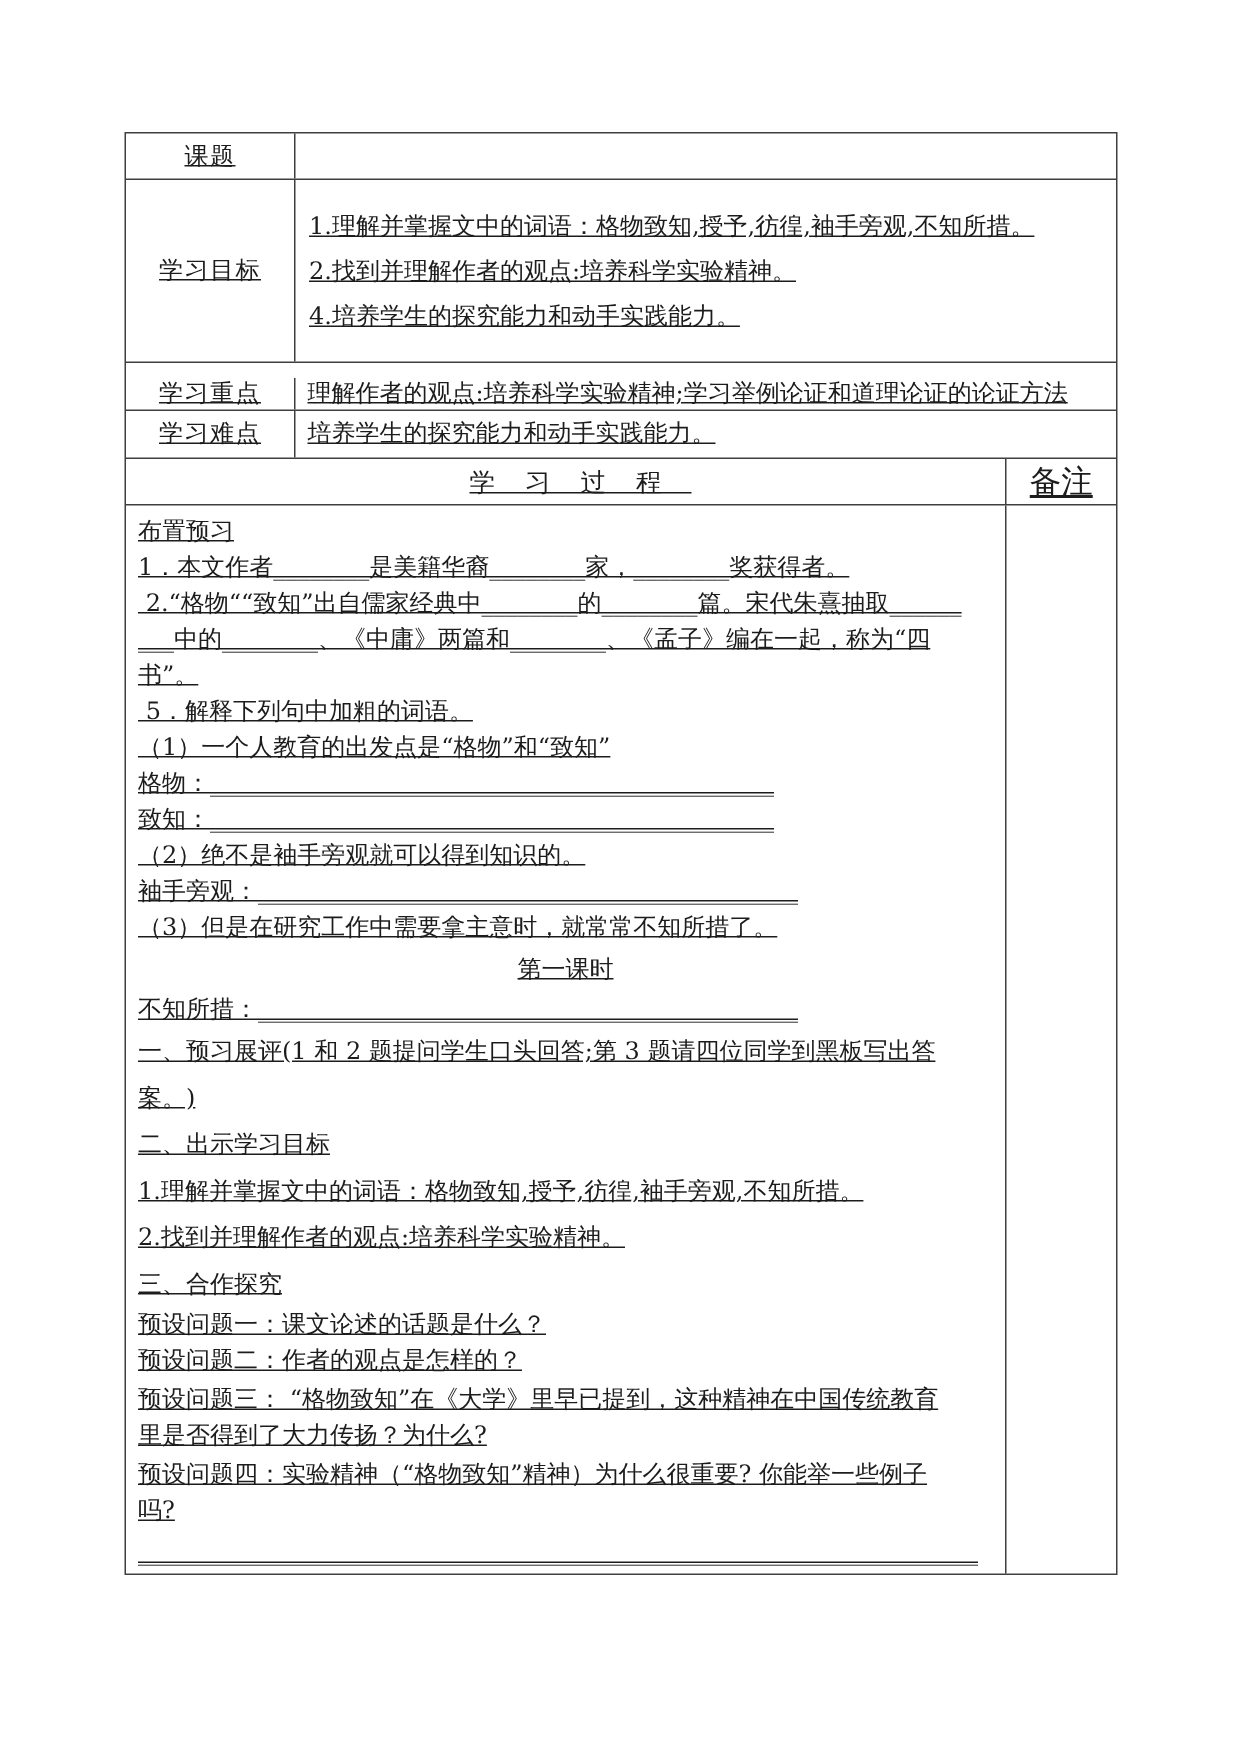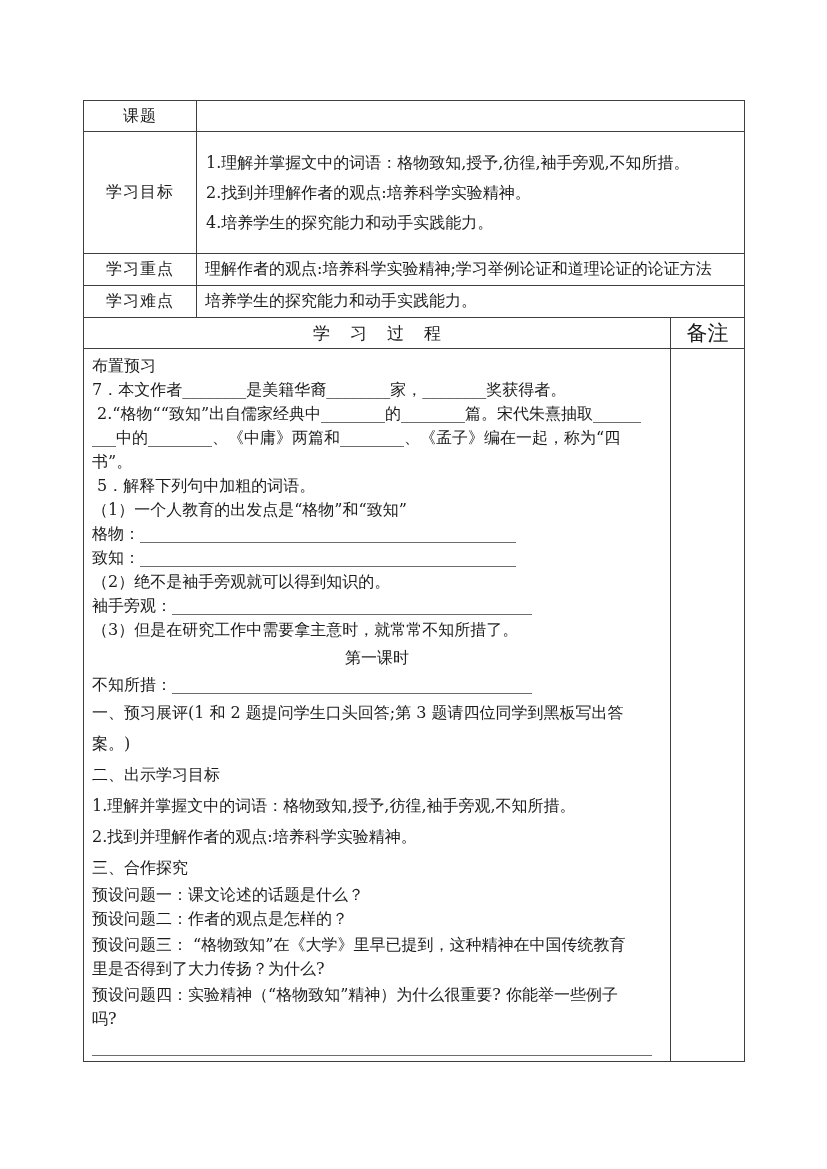--- a/index.html
+++ b/index.html
@@ -9,24 +9,25 @@
     width: 827px;
     height: 1169px;
     background: #ffffff;
     font-family: "DejaVu Serif", "Liberation Serif", serif;
     color: #1c1c1c;
     overflow: hidden;
   }
   .doc-table {
     position: absolute;
     left: 83px;
-    top: 100px;
+    top: 88px;
     width: 662px;
     border: 1px solid #3f3f3f;
     background: #ffffff;
+    text-decoration: underline;
   }
   .info-row { display: flex; border-bottom: 1px solid #3f3f3f; }
   .label-cell {
     flex: 0 0 113px;
     display: flex;
     align-items: center;
     justify-content: center;
     border-right: 1px solid #3f3f3f;
     font-size: 16px;
     letter-spacing: 1px;
@@ -35,21 +36,21 @@
   .topic-row { height: 31px; }
   .topic-row .value-cell { display: flex; align-items: center; justify-content: center; }
   .goals-row { height: 122px; }
   .goals-row .value-cell {
     display: flex;
     flex-direction: column;
     justify-content: center;
     padding-left: 9px;
   }
   .goal-line { line-height: 30px; white-space: pre; }
-  .focus-row { height: 32px; }
+  .focus-row { height: 32px; align-items: flex-end; }
   .focus-row .value-cell, .difficulty-row .value-cell {
     display: flex; align-items: center; padding-left: 8px; white-space: pre;
   }
   .difficulty-row { height: 32px; }
   .process-row { height: 31px; display: flex; border-bottom: 1px solid #3f3f3f; }
   .process-main {
     flex: 0 0 586px;
     display: flex; align-items: center; justify-content: center;
     font-size: 17px;
     letter-spacing: 20px;
@@ -100,21 +101,21 @@
     </div>
 
     <div class="process-row">
       <div class="process-main">学习过程</div>
       <div class="notes-cell">备注</div>
     </div>
 
     <div class="content-row">
       <div class="content-main">
         <div class="ln">布置预习</div>
-        <div class="ln">7．本文作者________是美籍华裔________家，________奖获得者。</div>
+        <div class="ln">1．本文作者________是美籍华裔________家，________奖获得者。</div>
         <div class="ln"> 2.“格物““致知”出自儒家经典中________的________篇。宋代朱熹抽取______</div>
         <div class="ln">___中的________、《中庸》两篇和________、《孟子》编在一起，称为“四</div>
         <div class="ln">书”。</div>
         <div class="ln"> 5．解释下列句中加粗的词语。</div>
         <div class="ln">（1）一个人教育的出发点是“格物”和“致知”</div>
         <div class="ln">格物：_______________________________________________</div>
         <div class="ln">致知：_______________________________________________</div>
         <div class="ln">（2）绝不是袖手旁观就可以得到知识的。</div>
         <div class="ln">袖手旁观：_____________________________________________</div>
         <div class="ln">（3）但是在研究工作中需要拿主意时，就常常不知所措了。</div>

